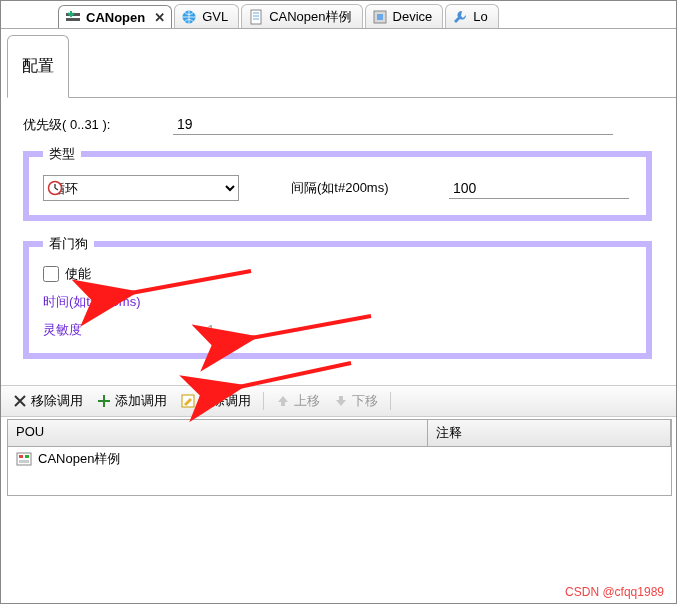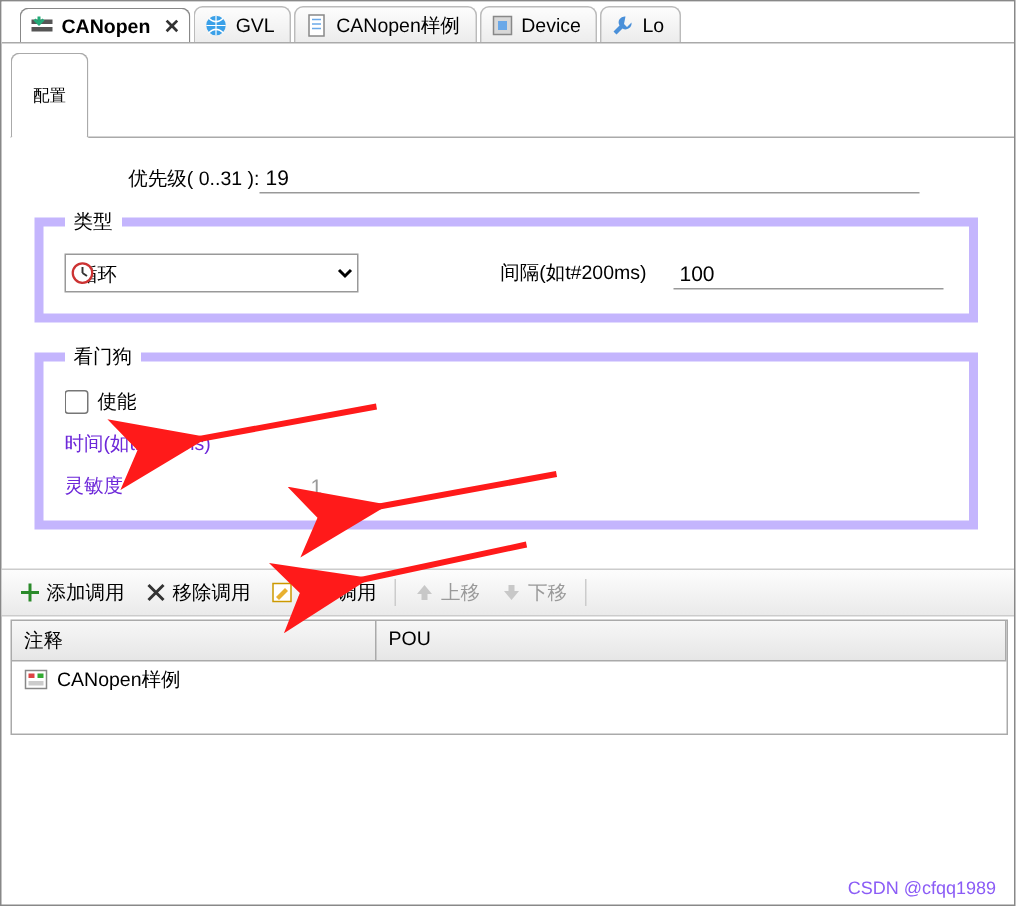--- a/index.html
+++ b/index.html
@@ -41,50 +41,51 @@
     cursor: default;
     position: relative;
   }
   .tab.active {
     background: #fff;
     border-color: #888;
     font-weight: bold;
     z-index: 2;
     transform: translateY(1px);
     padding-right: 6px;
+    margin-left: 45px;
   }
   .tab .close-x {
     font-weight: bold;
     margin-left: 4px;
     color: #333;
   }
   .tab svg { width: 16px; height: 16px; flex: 0 0 16px; }
   
   .subtab-bar {
     padding: 6px 0 0 6px;
   }
   .subtab {
     display: inline-block;
     border: 1px solid #aaa;
     border-bottom: 1px solid #fff;
     padding: 20px 14px;
     border-radius: 6px 6px 0 0;
     background: #fff;
-    font-size: 11px;
+    font-size: 16px;
     position: relative;
     z-index: 3;
   }
   .subtab-line {
     border-top: 1px solid #aaa;
     margin-top: -1px;
   }
   
   .form-area { padding: 16px 4px 4px 22px; position: relative; }
   .row { display: flex; align-items: center; margin-bottom: 10px; }
-  .label { color: #000; text-align: right; }
+  .label { color: #000; }
   .input-underline {
     border: none;
     border-bottom: 1px solid #999;
     font-size: 14px;
     padding: 2px 4px;
     background: transparent;
     outline: none;
   }
   fieldset {
     border: 6px solid #c4b5fd;
@@ -156,21 +157,21 @@
     font-size: 13px;
   }
   .col1 { width: 420px; }
   .col2 { flex: 1; }
   
   .watermark {
     position: absolute;
     right: 12px;
     bottom: 4px;
     font-size: 12px;
-    color: #8b5cf6;
+    color: #ef4444;
   }
   
   .overlay {
     position: absolute;
     left: 0; top: 0;
     pointer-events: none;
   }
 </style>
 </head>
 <body>
@@ -262,29 +263,29 @@
       <span class="disabled-text" style="width:162px">灵敏度</span>
       <input class="disabled-input" disabled="" value="1" style="">
     </div>
   </fieldset>
 
 </div>
 
 <div class="toolbar">
   <div class="btn">
     <svg viewBox="0 0 14 14">
+        <path d="M2 2 l10 10 M12 2 l-10 10" stroke="#333" stroke-width="2"></path>
+      </svg>
+    <span>移除调用</span>
+  </div>
+  <div class="btn">
+    <svg viewBox="0 0 14 14">
         <path d="M7 1 v12 M1 7 h12" stroke="#2a8a2a" stroke-width="2"></path>
       </svg>
     <span>添加调用</span>
-  </div>
-  <div class="btn">
-    <svg viewBox="0 0 14 14">
-        <path d="M2 2 l10 10 M12 2 l-10 10" stroke="#333" stroke-width="2"></path>
-      </svg>
-    <span>移除调用</span>
   </div>
   <div class="btn">
     <svg viewBox="0 0 14 14">
         <rect x="1" y="1" width="12" height="12" fill="#fff" stroke="#c90"></rect>
         <path d="M3 10 l6 -6 l2 2 l-6 6 z" fill="#e8b030"></path>
       </svg>
     <span>移除调用</span>
   </div>
   <div class="sep"></div>
   <div class="btn disabled">
@@ -297,22 +298,22 @@
     <svg viewBox="0 0 14 14">
         <path d="M7 12 l5 -6 h-3 v-4 h-4 v4 h-3 z" fill="#c8c8c8"></path>
       </svg>
     <span>下移</span>
   </div>
   <div class="sep"></div>
 </div>
 
 <div class="grid">
   <div class="grid-header">
+    <div class="col col1">POU</div>
     <div class="col col2">注释</div>
-    <div class="col col1">POU</div>
   </div>
   <div class="grid-body">
     <div class="grid-row">
       <div class="cell col1">
         <svg width="16" height="16" viewBox="0 0 16 16">
             <rect x="1" y="2" width="14" height="12" fill="#fff" stroke="#888"></rect>
             <rect x="3" y="4" width="4" height="3" fill="#d44"></rect>
             <rect x="9" y="4" width="4" height="3" fill="#3a3"></rect>
             <rect x="3" y="9" width="10" height="3" fill="#ccc"></rect>
           </svg>

